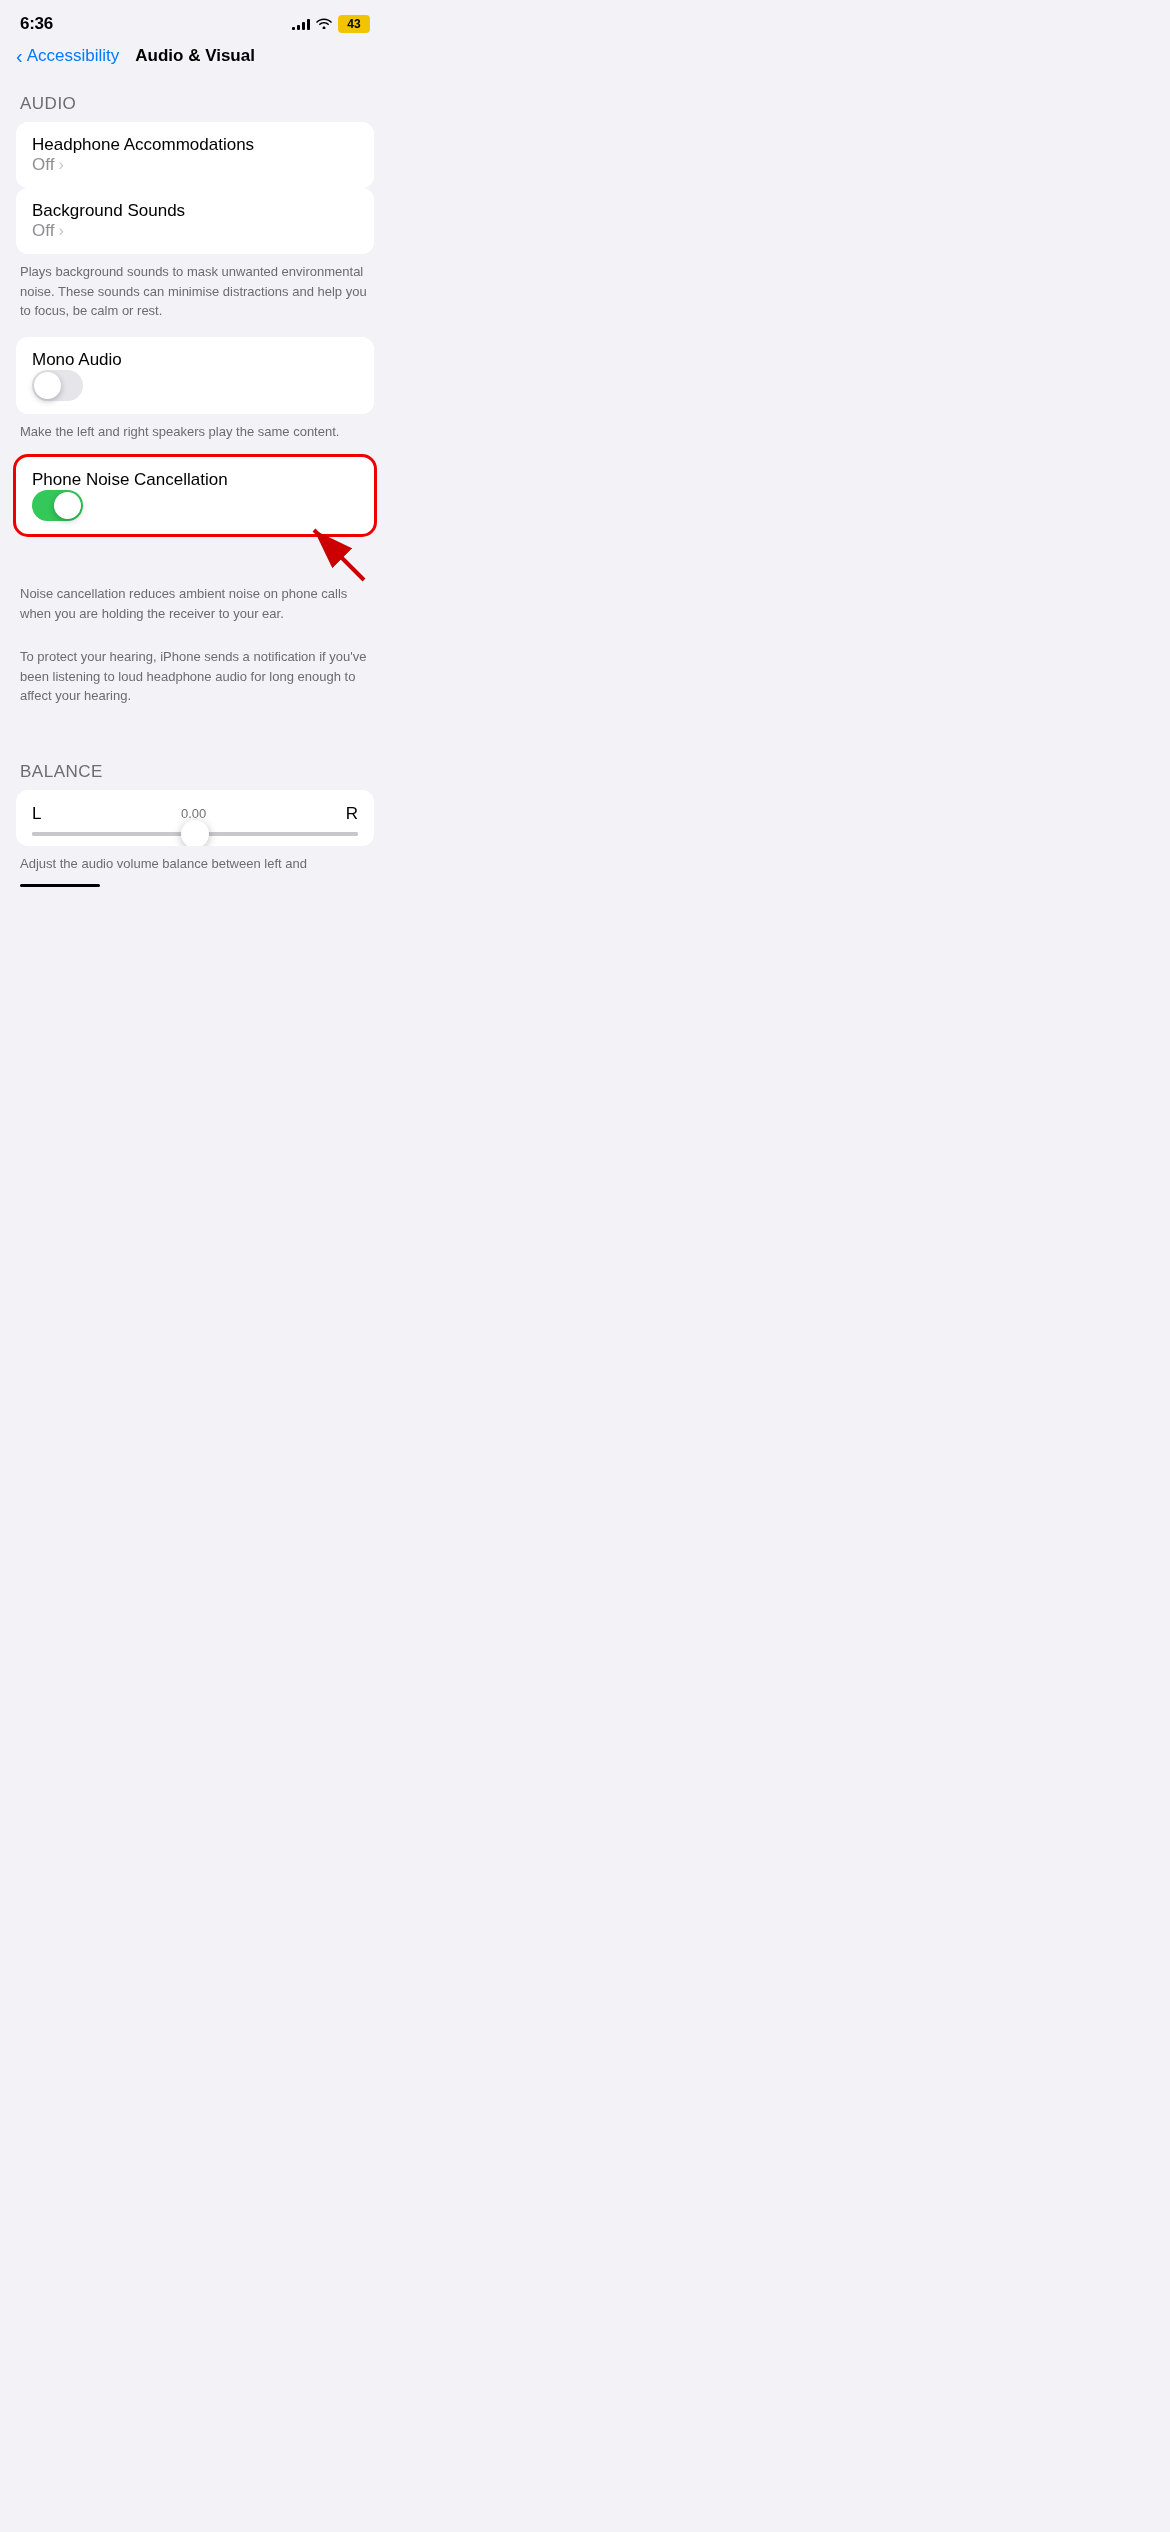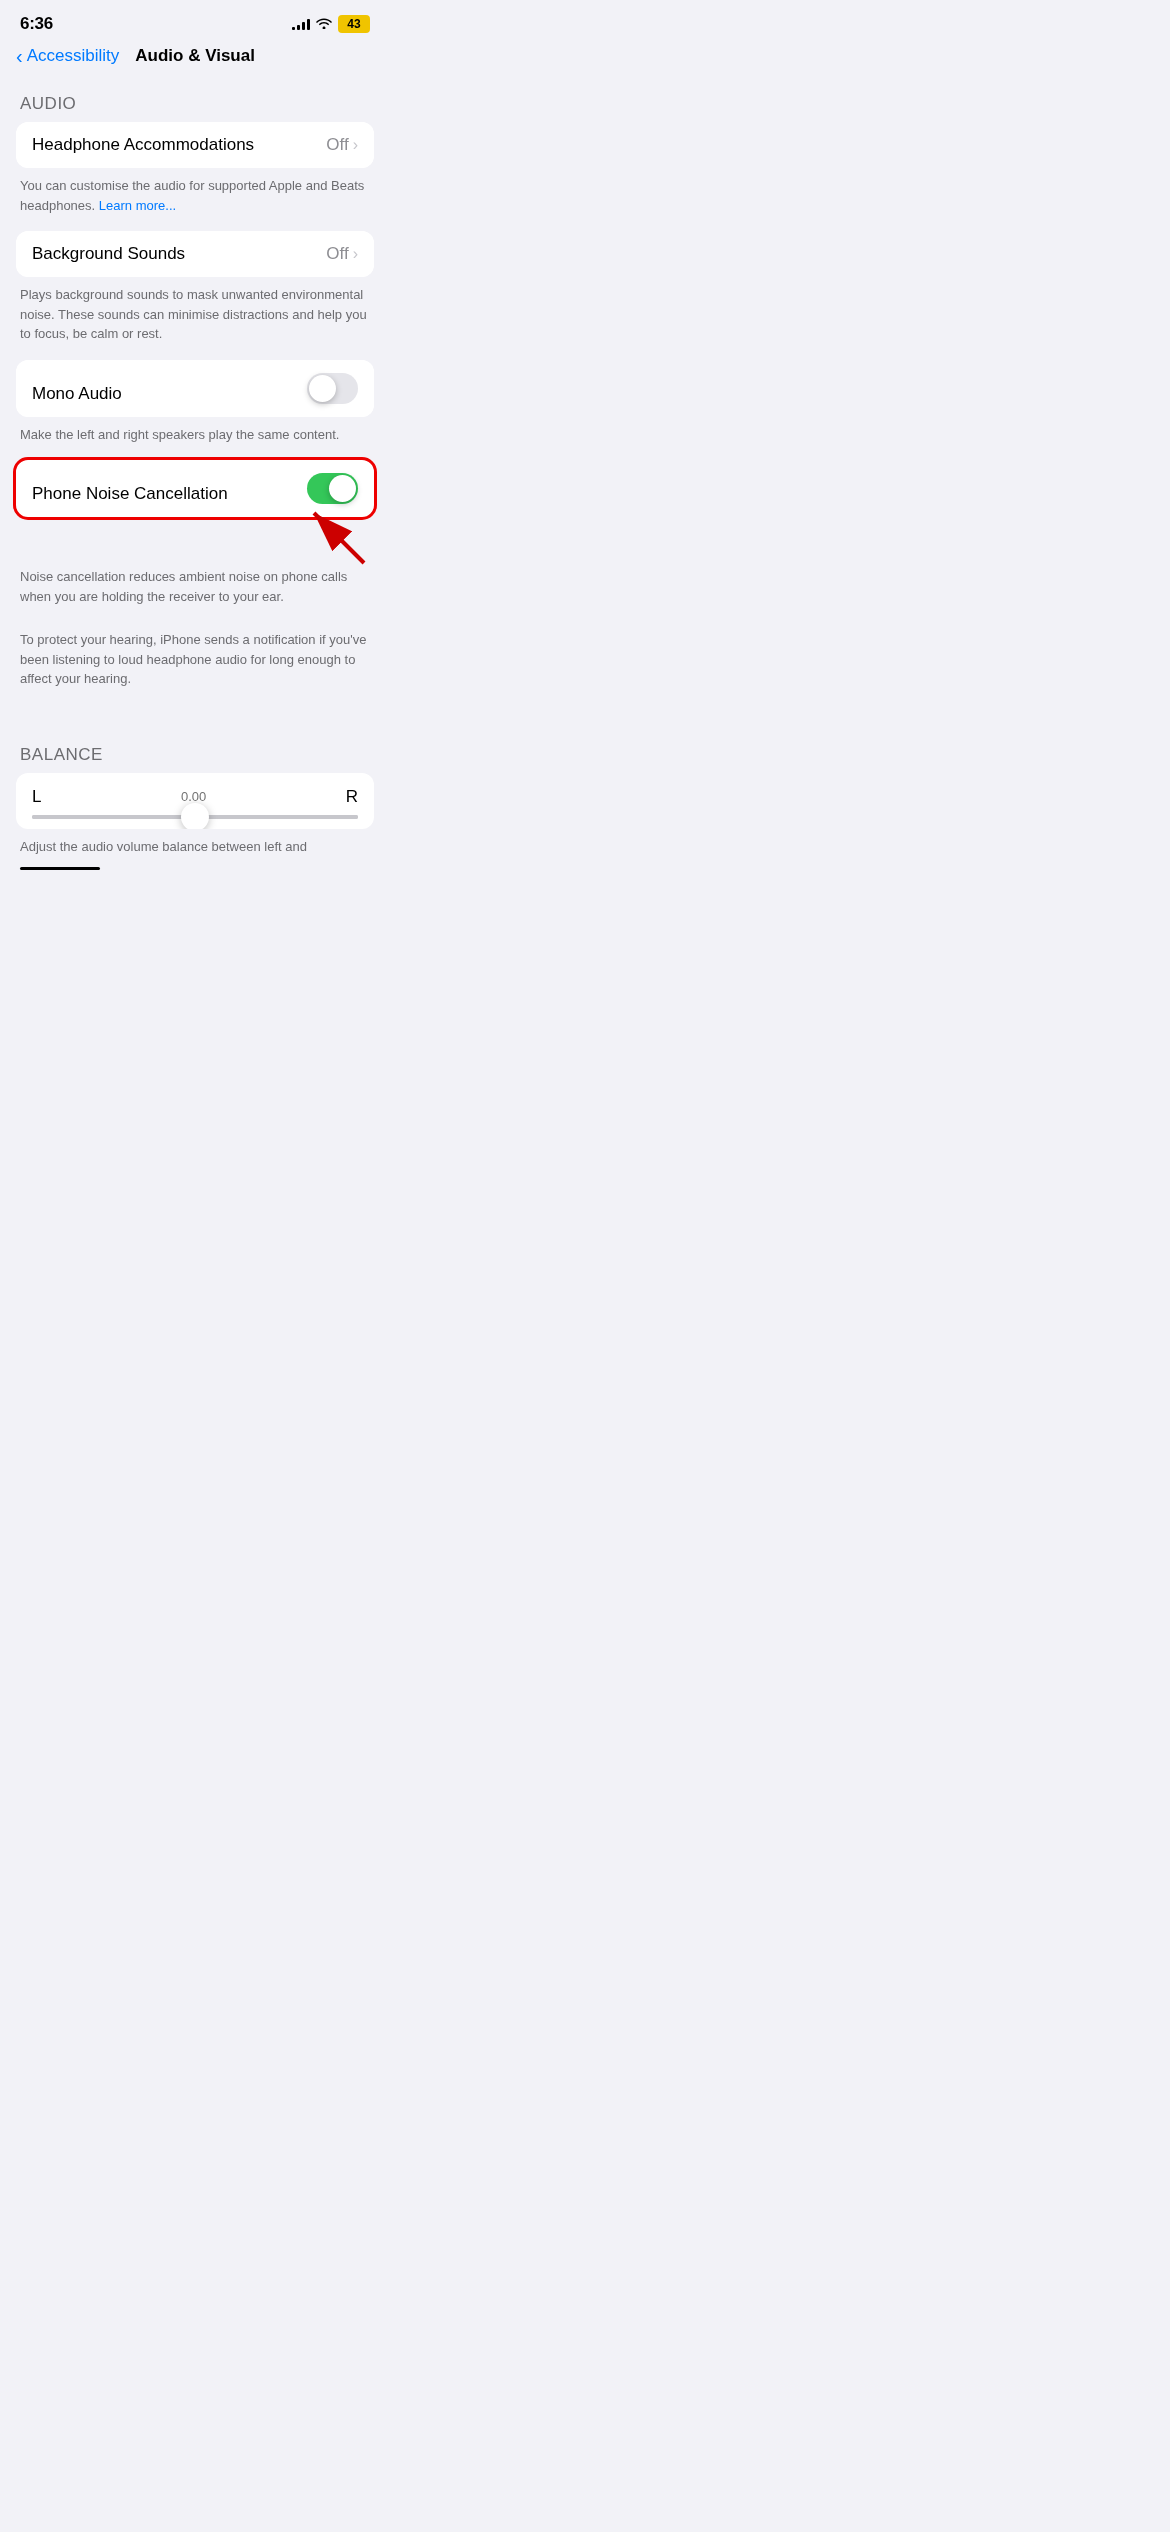--- a/index.html
+++ b/index.html
@@ -108,25 +108,26 @@
       font-size: 17px;
       font-weight: 400;
       color: #6c6c70;
       text-transform: uppercase;
       letter-spacing: 0.5px;
       padding: 16px 4px 8px 4px;
     }
 
     .card-row {
       display: flex;
-      align-items: flex-end;
+      align-items: flex-start;
       justify-content: space-between;
       padding: 13px 16px;
       background: #fff;
       border-radius: 12px;
+      flex-direction: column;
     }
 
     .card-row-label {
       font-size: 17px;
       color: #000;
       font-weight: 400;
     }
 
     .card-row-right {
       display: flex;
@@ -301,23 +302,20 @@
 
   <div class="card-standalone">
     <div class="card-row">
       <span class="card-row-label">Headphone Accommodations</span>
       <div class="card-row-right">
         <span>Off</span>
         <span class="chevron-right">›</span>
       </div>
     </div>
   </div>
-  <div class="section-footer">
-    You can customise the audio for supported Apple and Beats headphones. <a href="#">Learn more...</a>
-  </div>
 
   <div class="card-standalone">
     <div class="card-row">
       <span class="card-row-label">Background Sounds</span>
       <div class="card-row-right">
         <span>Off</span>
         <span class="chevron-right">›</span>
       </div>
     </div>
   </div>

